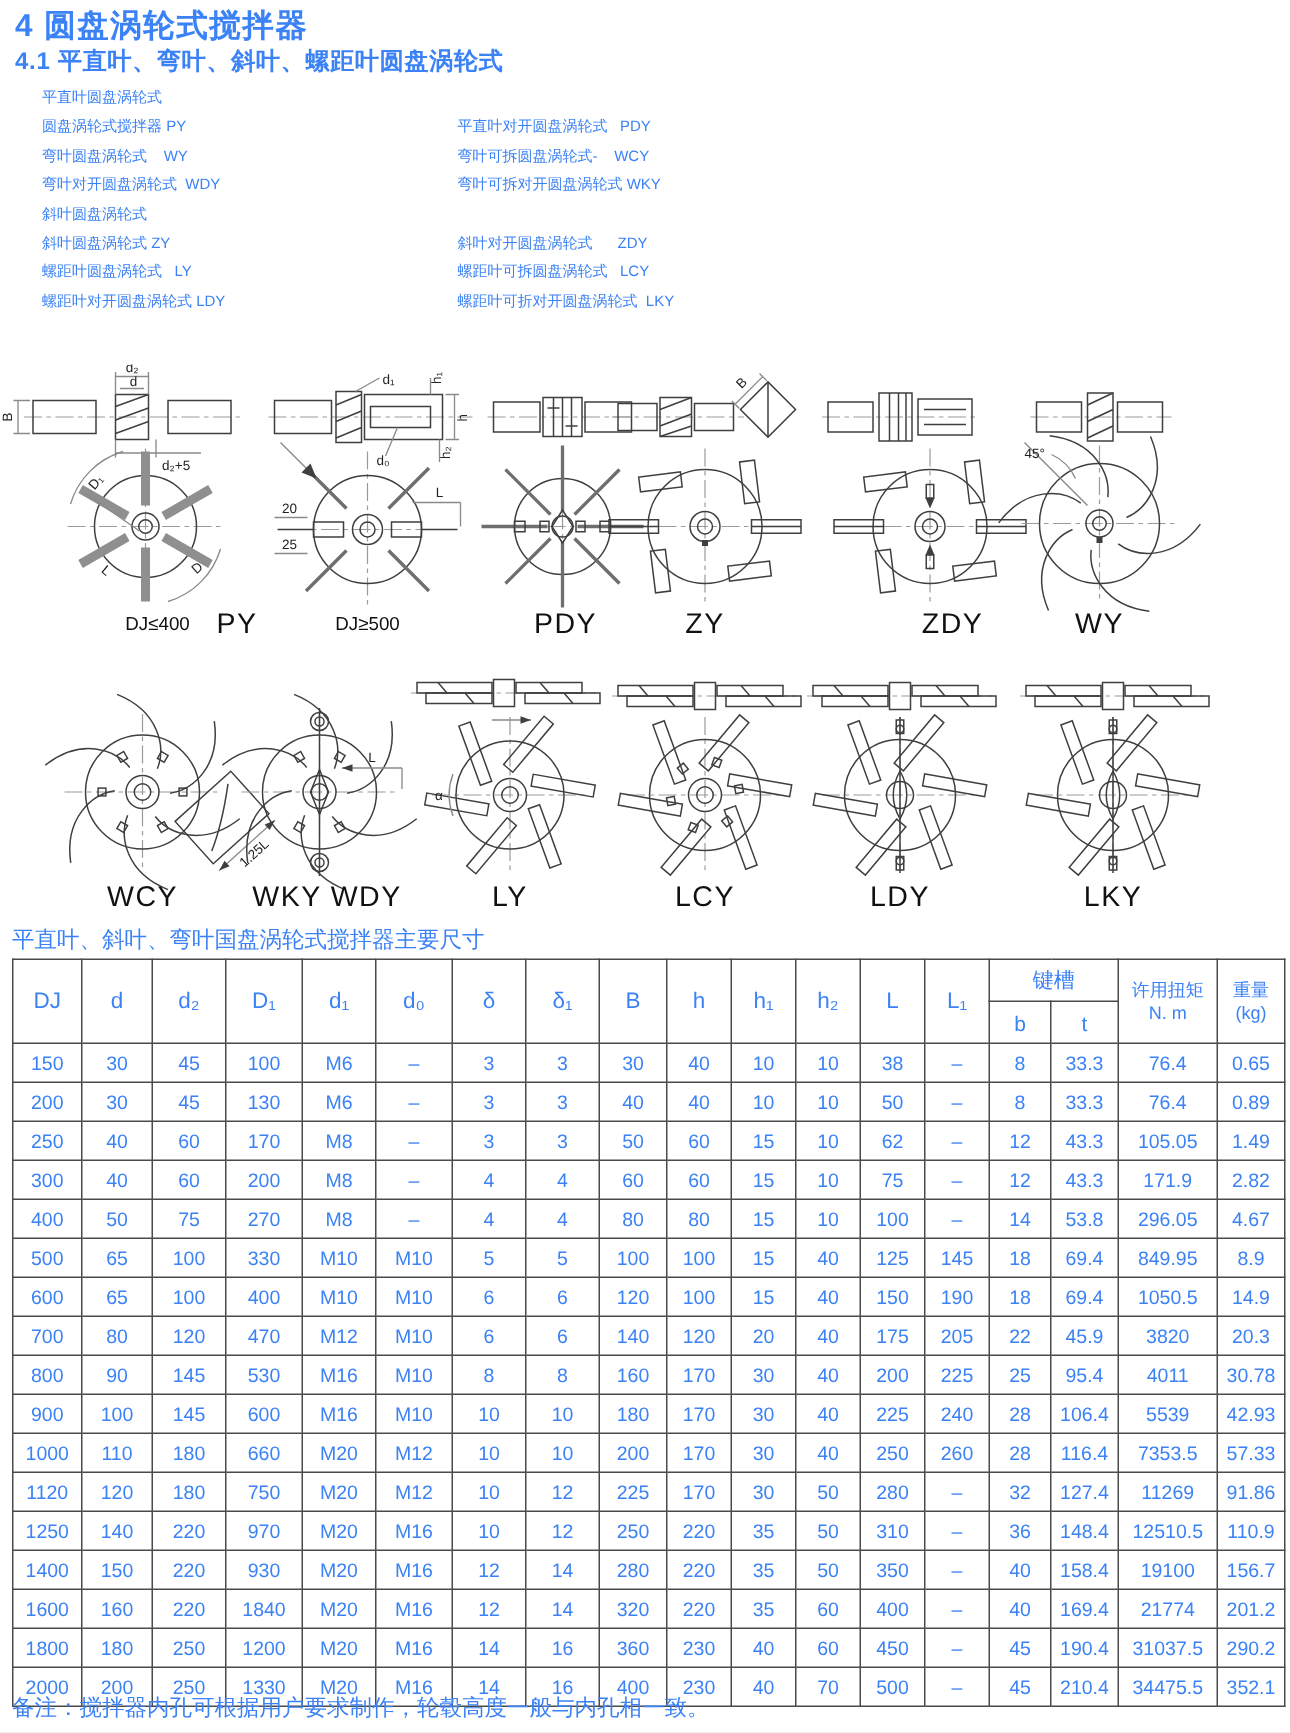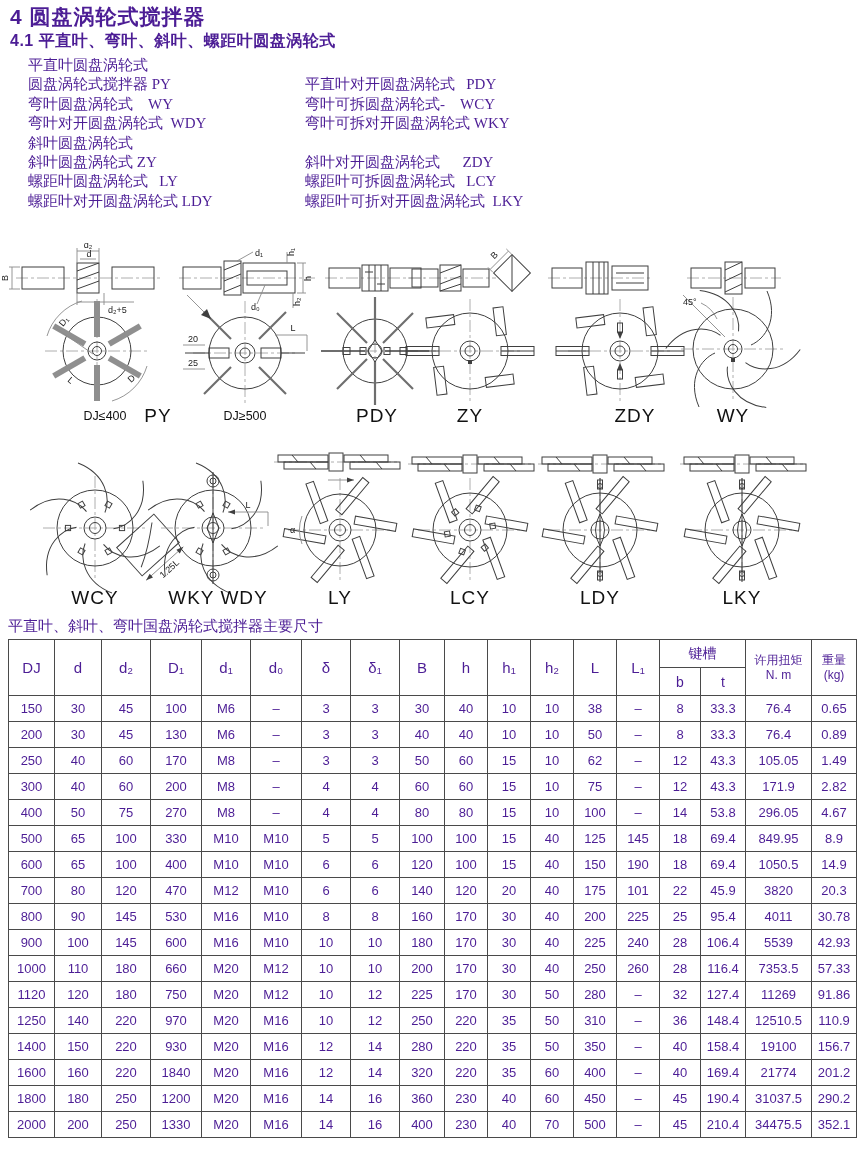--- a/index.html
+++ b/index.html
@@ -1,23 +1,23 @@
 <!DOCTYPE html>
 <html><head>
 <meta charset="utf-8">
 <style>
   html,body{margin:0;padding:0;background:#e8e8e8;}
   .page{
     position:relative;width:860px;height:1155px;background:#ffffff;
-    font-family:"Liberation Sans","DejaVu Sans",sans-serif;color:#4c1d95;
+    font-family:"Liberation Sans","DejaVu Sans",sans-serif;color:#3b82f6;
     overflow:hidden;margin:0 auto;
   }
   .title{position:absolute;top:3px;left:10px;font-size:21px;font-weight:bold;letter-spacing:1px;}
   .subtitle{position:absolute;top:31px;left:10px;font-size:16px;font-weight:bold;letter-spacing:0.5px;}
-  .type-list{position:absolute;top:56px;left:28px;width:800px;font-size:15px;line-height:19.4px;font-family:Liberation Serif, serif;}
+  .type-list{position:absolute;top:56px;left:28px;width:800px;font-size:10px;line-height:19.4px;}
   .type-row{display:flex;white-space:pre;}
   .type-left{display:inline-block;width:277px;}
   .type-right{display:inline-block;text-align:right;}
   .diagrams{position:absolute;top:243px;left:0;}
   .dwg{stroke:#3f3f3f;fill:none;stroke-width:1;}
   .thick{stroke:#6e6e6e;stroke-width:2.2;}
   .gray{stroke:#8a8a8a;stroke-width:0.9;}
   .cl{stroke:#9a9a9a;stroke-width:0.8;stroke-dasharray:12 3 3 3;fill:none;}
   .bladefill{fill:#8f8f8f;stroke:none;}
   .solid{fill:#3f3f3f;stroke:none;}
@@ -648,21 +648,21 @@
           <td>470</td>
           <td>M12</td>
           <td>M10</td>
           <td>6</td>
           <td>6</td>
           <td>140</td>
           <td>120</td>
           <td>20</td>
           <td>40</td>
           <td>175</td>
-          <td>101</td>
+          <td>205</td>
           <td>22</td>
           <td>45.9</td>
           <td>3820</td>
           <td>20.3</td>
         </tr>
         <tr>
           <td>800</td>
           <td>90</td>
           <td>145</td>
           <td>530</td>
@@ -837,13 +837,14 @@
           <td>500</td>
           <td>–</td>
           <td>45</td>
           <td>210.4</td>
           <td>34475.5</td>
           <td>352.1</td>
         </tr>
       </tbody>
   </table>
 
+  <div class="note">备注：搅拌器内孔可根据用户要求制作，轮毂高度一般与内孔相一致。</div>
 </div>
 
 </body></html>

